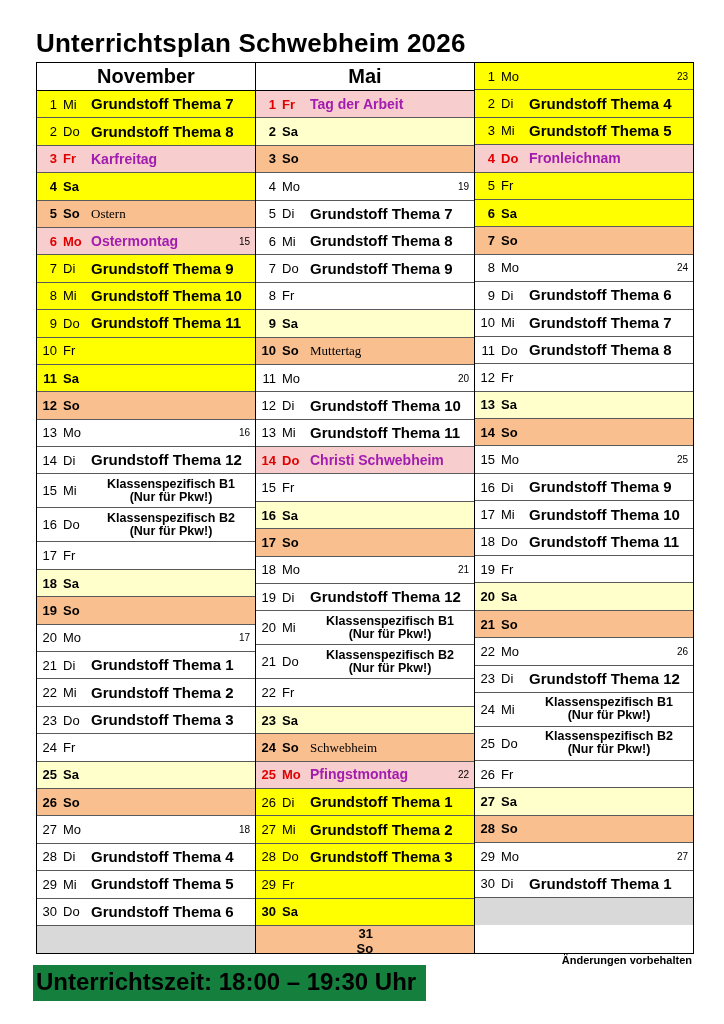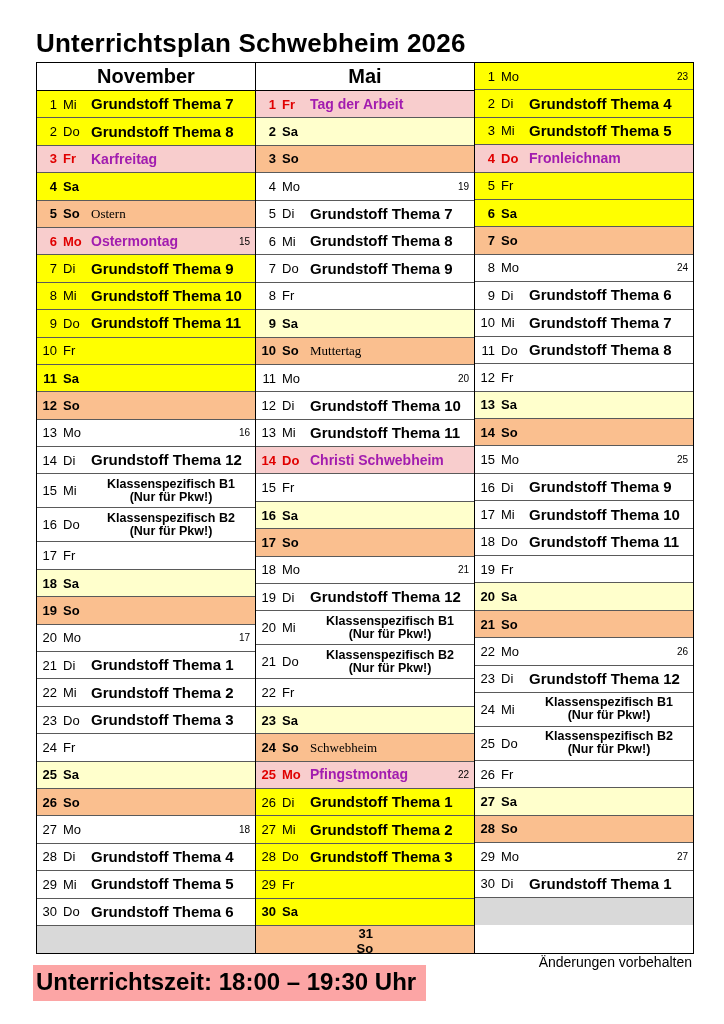--- a/index.html
+++ b/index.html
@@ -42,25 +42,25 @@
   .day-bold .num,.day-bold .wd{font-weight:bold;}
   .day-holiday .num,.day-holiday .wd{font-weight:bold;color:#E00000;}
   .evt{flex:1 1 auto;min-width:0;padding-left:6px;font-size:15px;font-weight:bold;line-height:1.05;}
   .evt.small{font-size:12.5px;}
   .evt.small .line{display:block;white-space:nowrap;text-align:center;}
   .evt.note{font-weight:normal;font-size:13px;font-family:Liberation Serif, serif;}
   .evt.holiday{color:#a21caf;font-size:14px;}
   .week{margin-left:auto;font-size:10px;flex:0 0 auto;padding-right:1px;font-weight:normal;color:#000;}
   .changes-note{
     position:absolute;right:32px;top:954px;
-    font-size:14px;font-weight:normal;
+    font-size:11px;font-weight:bold;
   }
   .time-banner{
     position:absolute;left:33px;top:965px;
-    background:#fca5a5;display:inline-block;
+    background:#15803d;display:inline-block;
     font-size:24px;font-weight:bold;
     padding:3px 10px 5px 3px;white-space:nowrap;
   }
 </style>
 </head>
 <body>
 
 <div class="page">
   <h1 class="doc-title">Unterrichtsplan Schwebheim 2026</h1>
 

